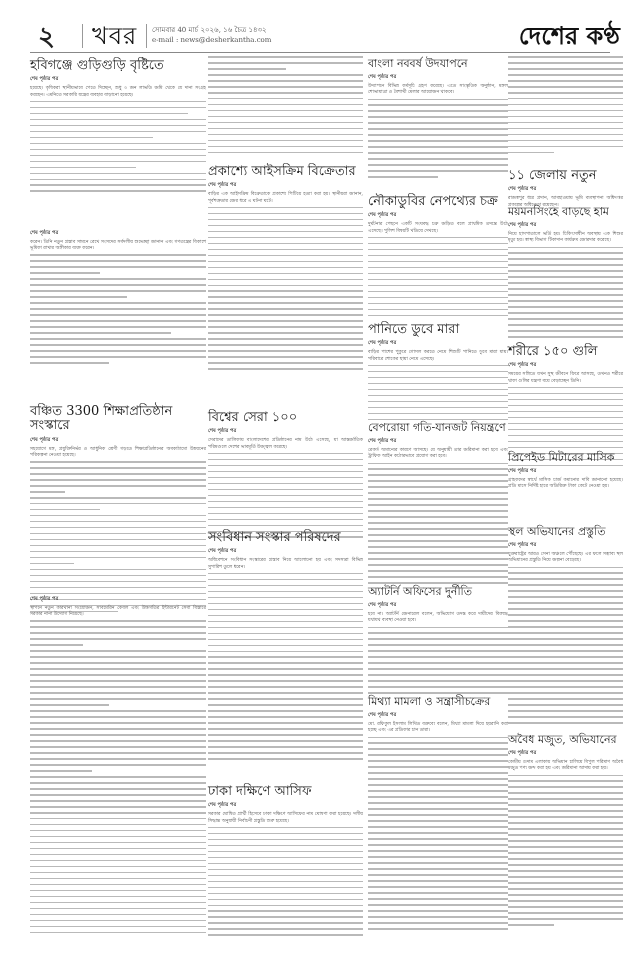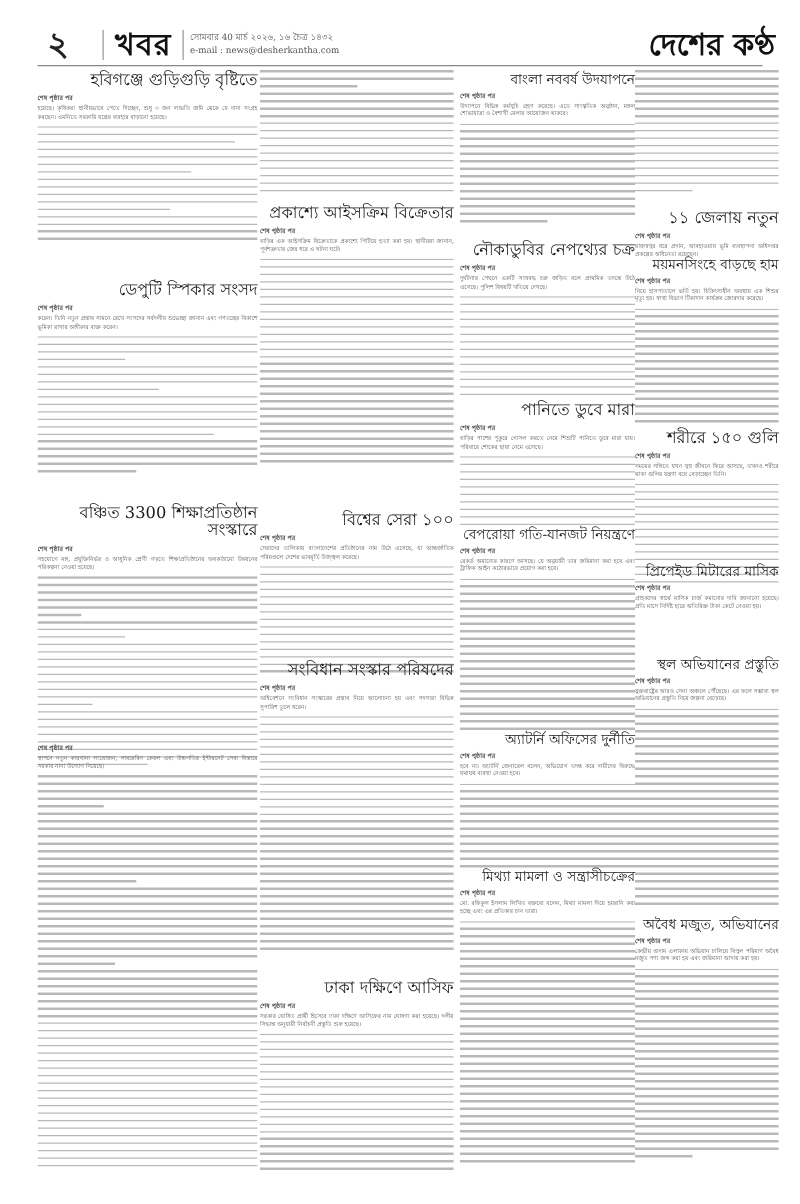--- a/index.html
+++ b/index.html
@@ -2,33 +2,33 @@
 <html><head>
 <meta charset="utf-8">
 <style>
   * { box-sizing: border-box; margin: 0; padding: 0; }
   html, body { width: 640px; height: 963px; background: #ffffff; overflow: hidden; }
   body { font-family: "DejaVu Serif", serif; color: #3a3a3a; position: relative; }
 
   .masthead { position: absolute; left: 30px; top: 22px; width: 600px; height: 28px; }
   .page-num { position: absolute; left: 8px; top: 0; font-size: 26px; font-weight: bold; color: #222; line-height: 28px; }
   .vsep { position: absolute; width: 1px; background: #999; top: 2px; height: 24px; }
-  .section-name { position: absolute; left: 62px; top: 0; font-size: 24px; font-weight: bold; color: #111; line-height: 28px; letter-spacing: 1px; }
+  .section-name { position: absolute; left: 62px; top: 0; font-size: 24px; font-weight: normal; color: #111; line-height: 28px; letter-spacing: 1px; }
   .dateline { position: absolute; left: 122px; top: 3px; font-size: 7px; color: #555; line-height: 10px; }
   .brand { position: absolute; right: 10px; top: 0; font-size: 24px; font-weight: bold; color: #111; line-height: 28px; }
   .rule { position: absolute; left: 30px; width: 580px; top: 52px; height: 1px; background: #888; }
 
   .col { position: absolute; top: 56px; }
   .c1 { left: 30px; width: 176px; }
   .c2 { left: 208px; width: 155px; }
   .c3 { left: 368px; width: 140px; }
   .c4 { left: 508px; width: 115px; }
 
   .block { position: absolute; }
-  .headline { text-align: right; color: #1a1a1a; font-weight: normal; line-height: 1.1; }
+  .headline { text-align: left; color: #1a1a1a; font-weight: normal; line-height: 1.1; }
   .h-lg { font-size: 13px; }
   .h-md { font-size: 11px; }
   .kicker { font-size: 5px; color: #444; font-weight: bold; margin: 3px 0 2px 0; }
   .body { font-size: 4.6px; line-height: 6.2px; color: #555; text-align: justify; }
   .lines { display: block; }
   .line { height: 1.6px; background: #b9b9b9; margin: 0 0 4.4px 0; }
 </style>
 </head>
 <body>
 
@@ -64,21 +64,20 @@
         <div class="line"></div>
         <div class="line" style="width:60%"></div>
         <div class="line"></div>
         <div class="line"></div>
         <div class="line"></div>
         <div class="line"></div>
     </div>
   </div>
 
   <div class="block" style="top:170px;width:176px">
-    <div class="headline h-lg">ডেপুটি স্পিকার সংসদ</div>
     <div class="kicker">শেষ পৃষ্ঠার পর</div>
     <div class="body">করেন। তিনি নতুন প্রস্তাব সামনে রেখে সংসদের সর্বদলীয় শুভেচ্ছা জানান এবং গণতন্ত্রের বিকাশে ভূমিকা রাখার অঙ্গীকার ব্যক্ত করেন।</div>
     <div class="lines" style="height:120px;overflow:hidden;margin-top:3px">
       <div class="line"></div>
         <div class="line"></div>
         <div class="line"></div>
         <div class="line" style="width:40%"></div>
         <div class="line"></div>
         <div class="line"></div>
         <div class="line"></div>

